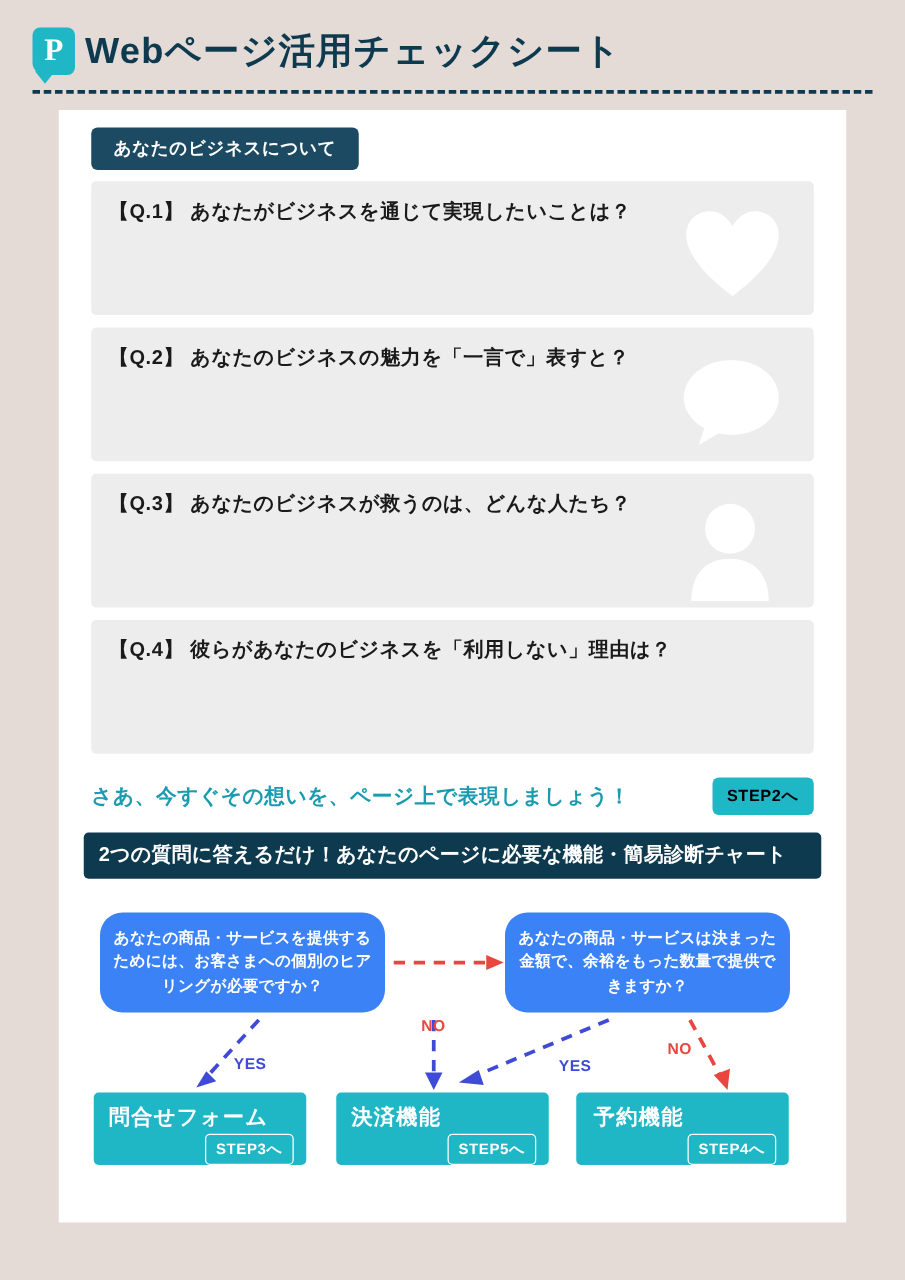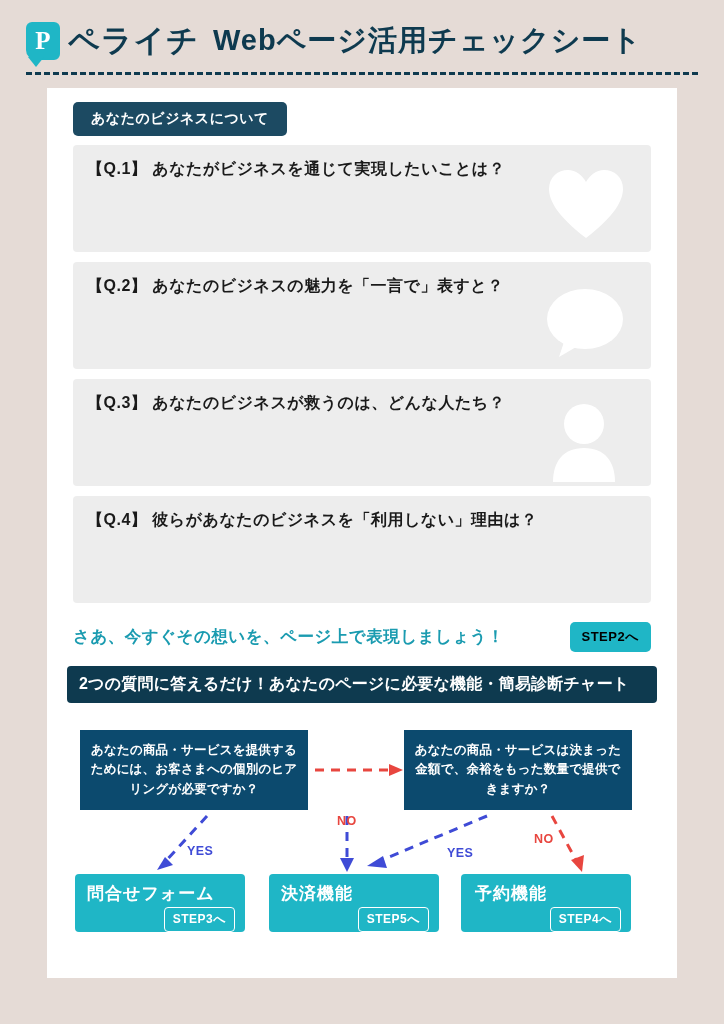--- a/index.html
+++ b/index.html
@@ -193,23 +193,23 @@
   .flow {
     position: absolute;
     top: 616px;
     left: 0;
     width: 630px;
     height: 270px;
   }
 
   .bubble {
     position: absolute;
-    background: #0c4a6e;
-    color: #ffffff;
-    border-radius: 0;
+    background: #3b82f6;
+    color: #ffffff;
+    border-radius: 18px;
     font-size: 12.5px;
     font-weight: bold;
     line-height: 1.55;
     text-align: center;
     display: flex;
     align-items: center;
     justify-content: center;
     padding: 6px 10px;
     box-sizing: border-box;
     letter-spacing: 0.2px;
@@ -260,21 +260,20 @@
 
   .flow svg { position: absolute; left: 0; top: 0; }
 </style>
 </head>
 <body>
 
 <div class="page">
 
   <div class="header">
     <div class="logo-mark"></div>
-    <div class="logo-text">ペライチ</div>
     <div class="header-title">Webページ活用チェックシート</div>
   </div>
   <div class="dash-rule"></div>
 
   <div class="card">
 
     <div class="section-tab">あなたのビジネスについて</div>
 
     <div class="qbox q1">
       <div class="qtext">

